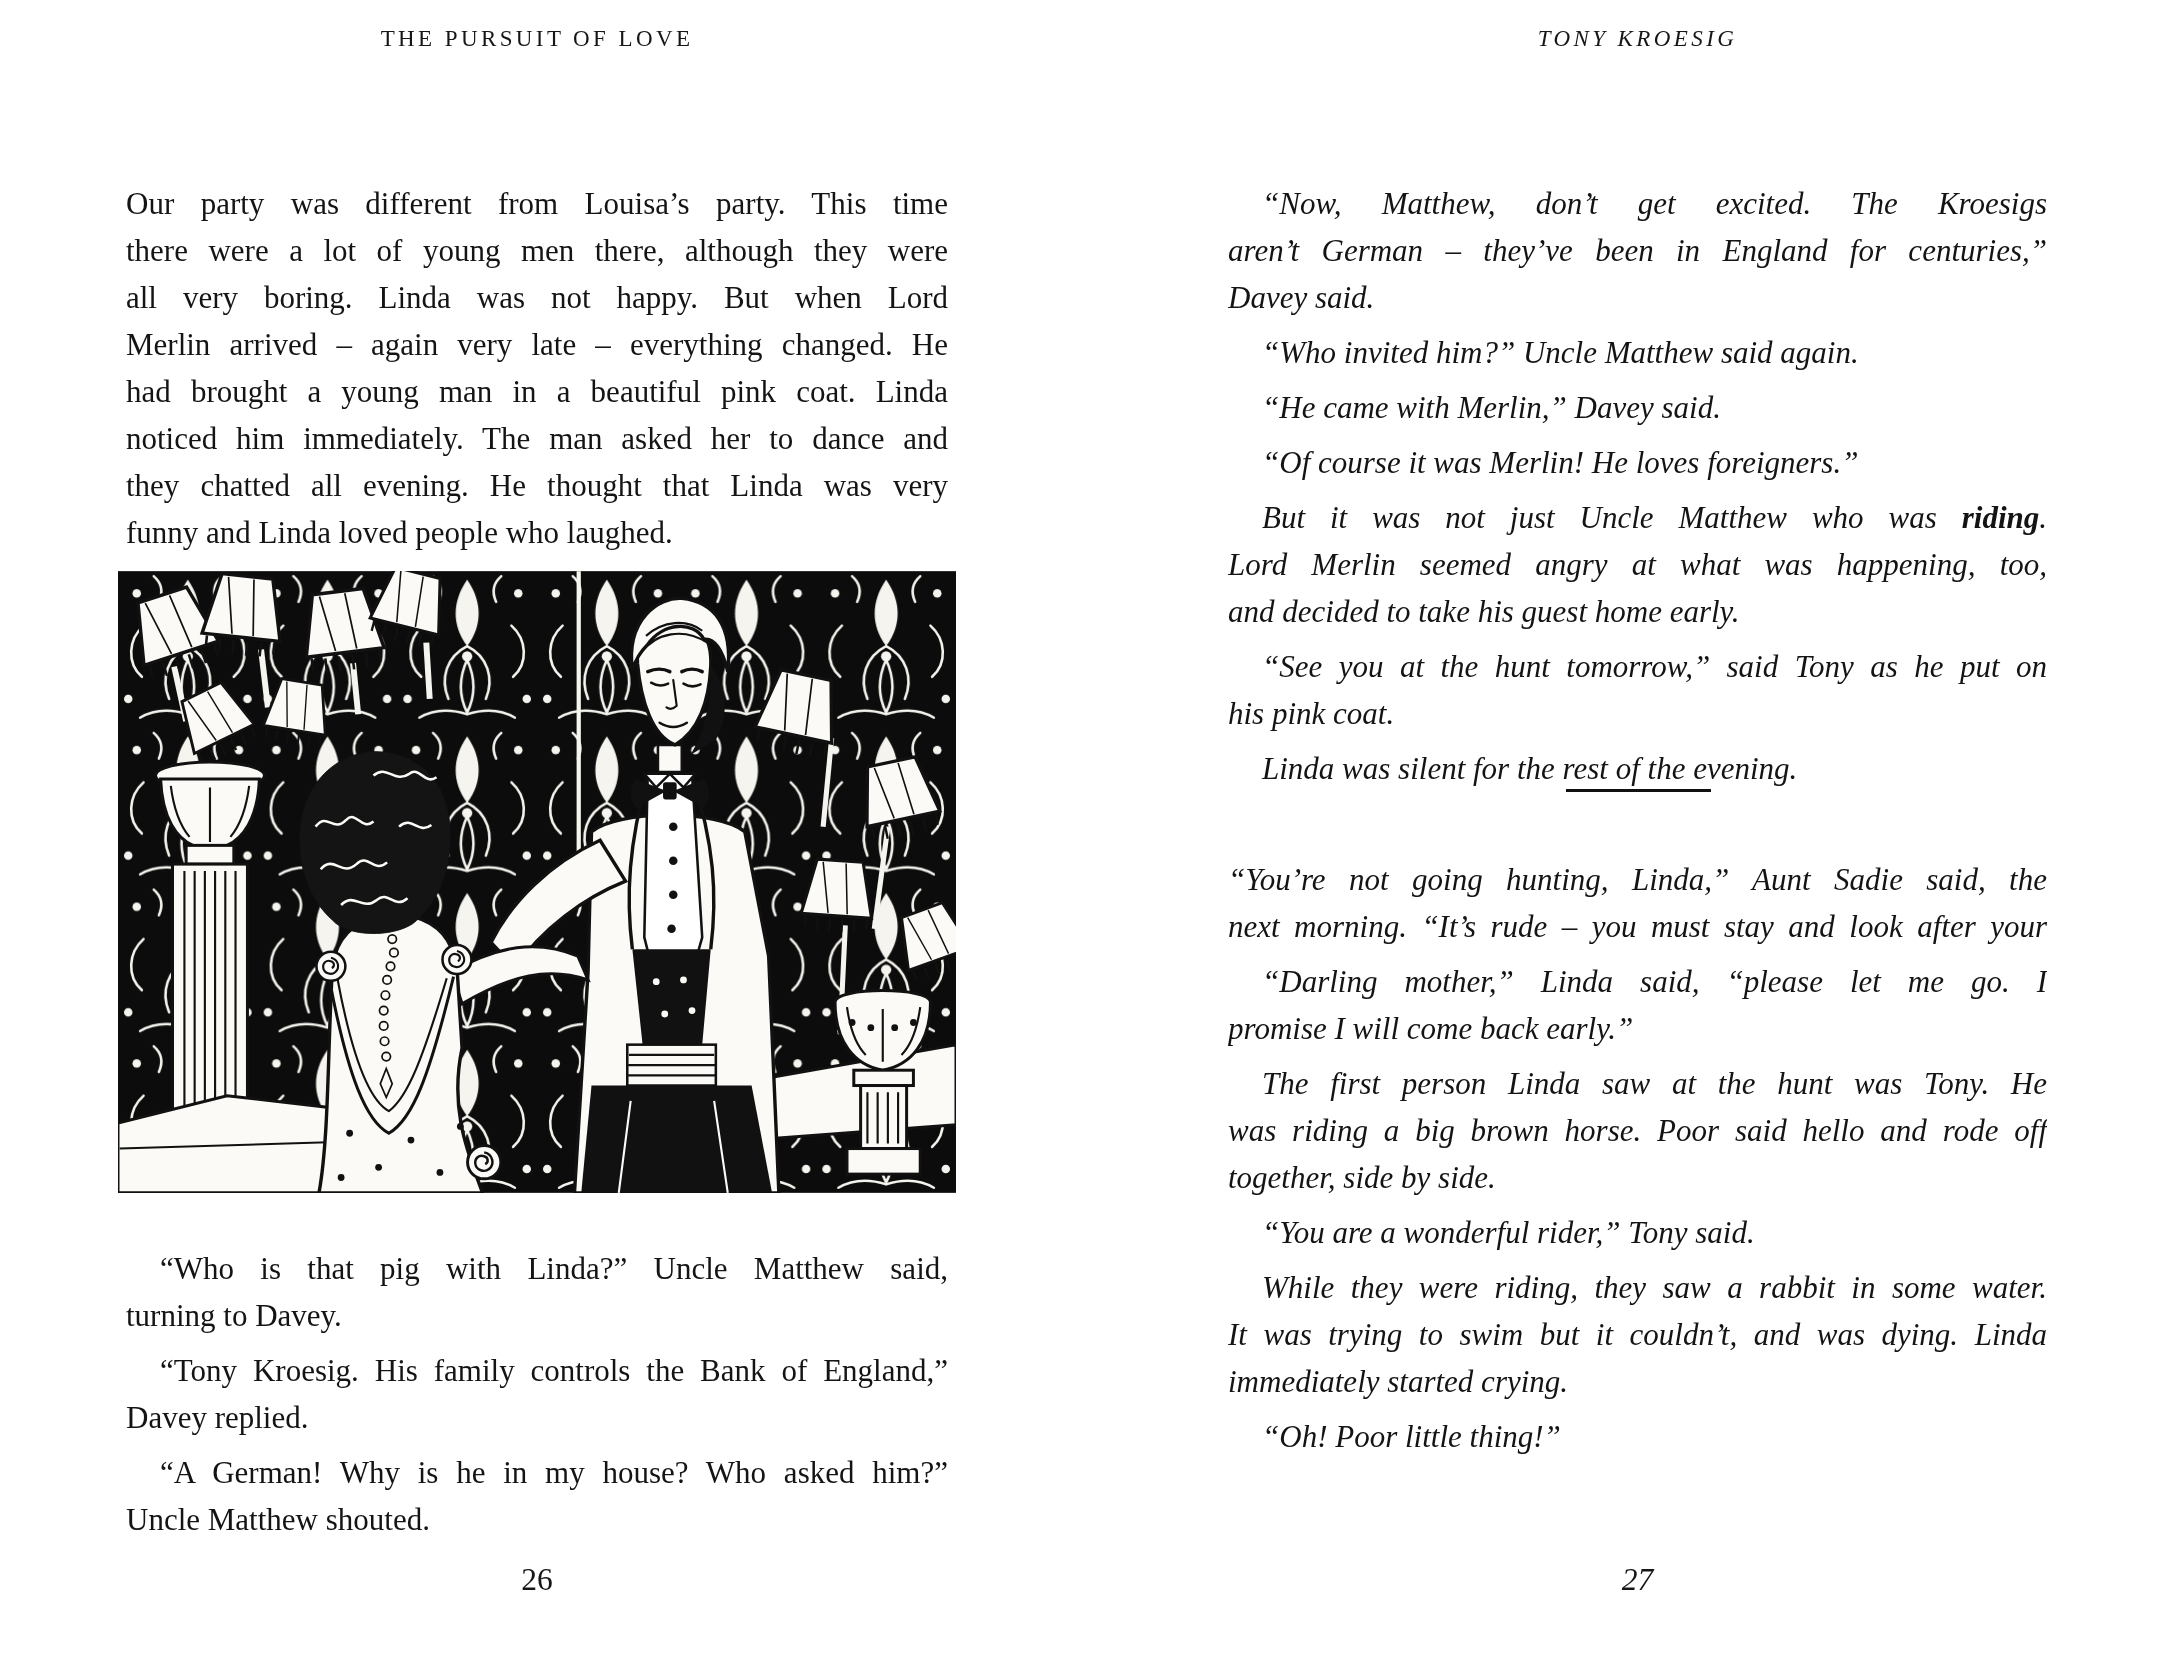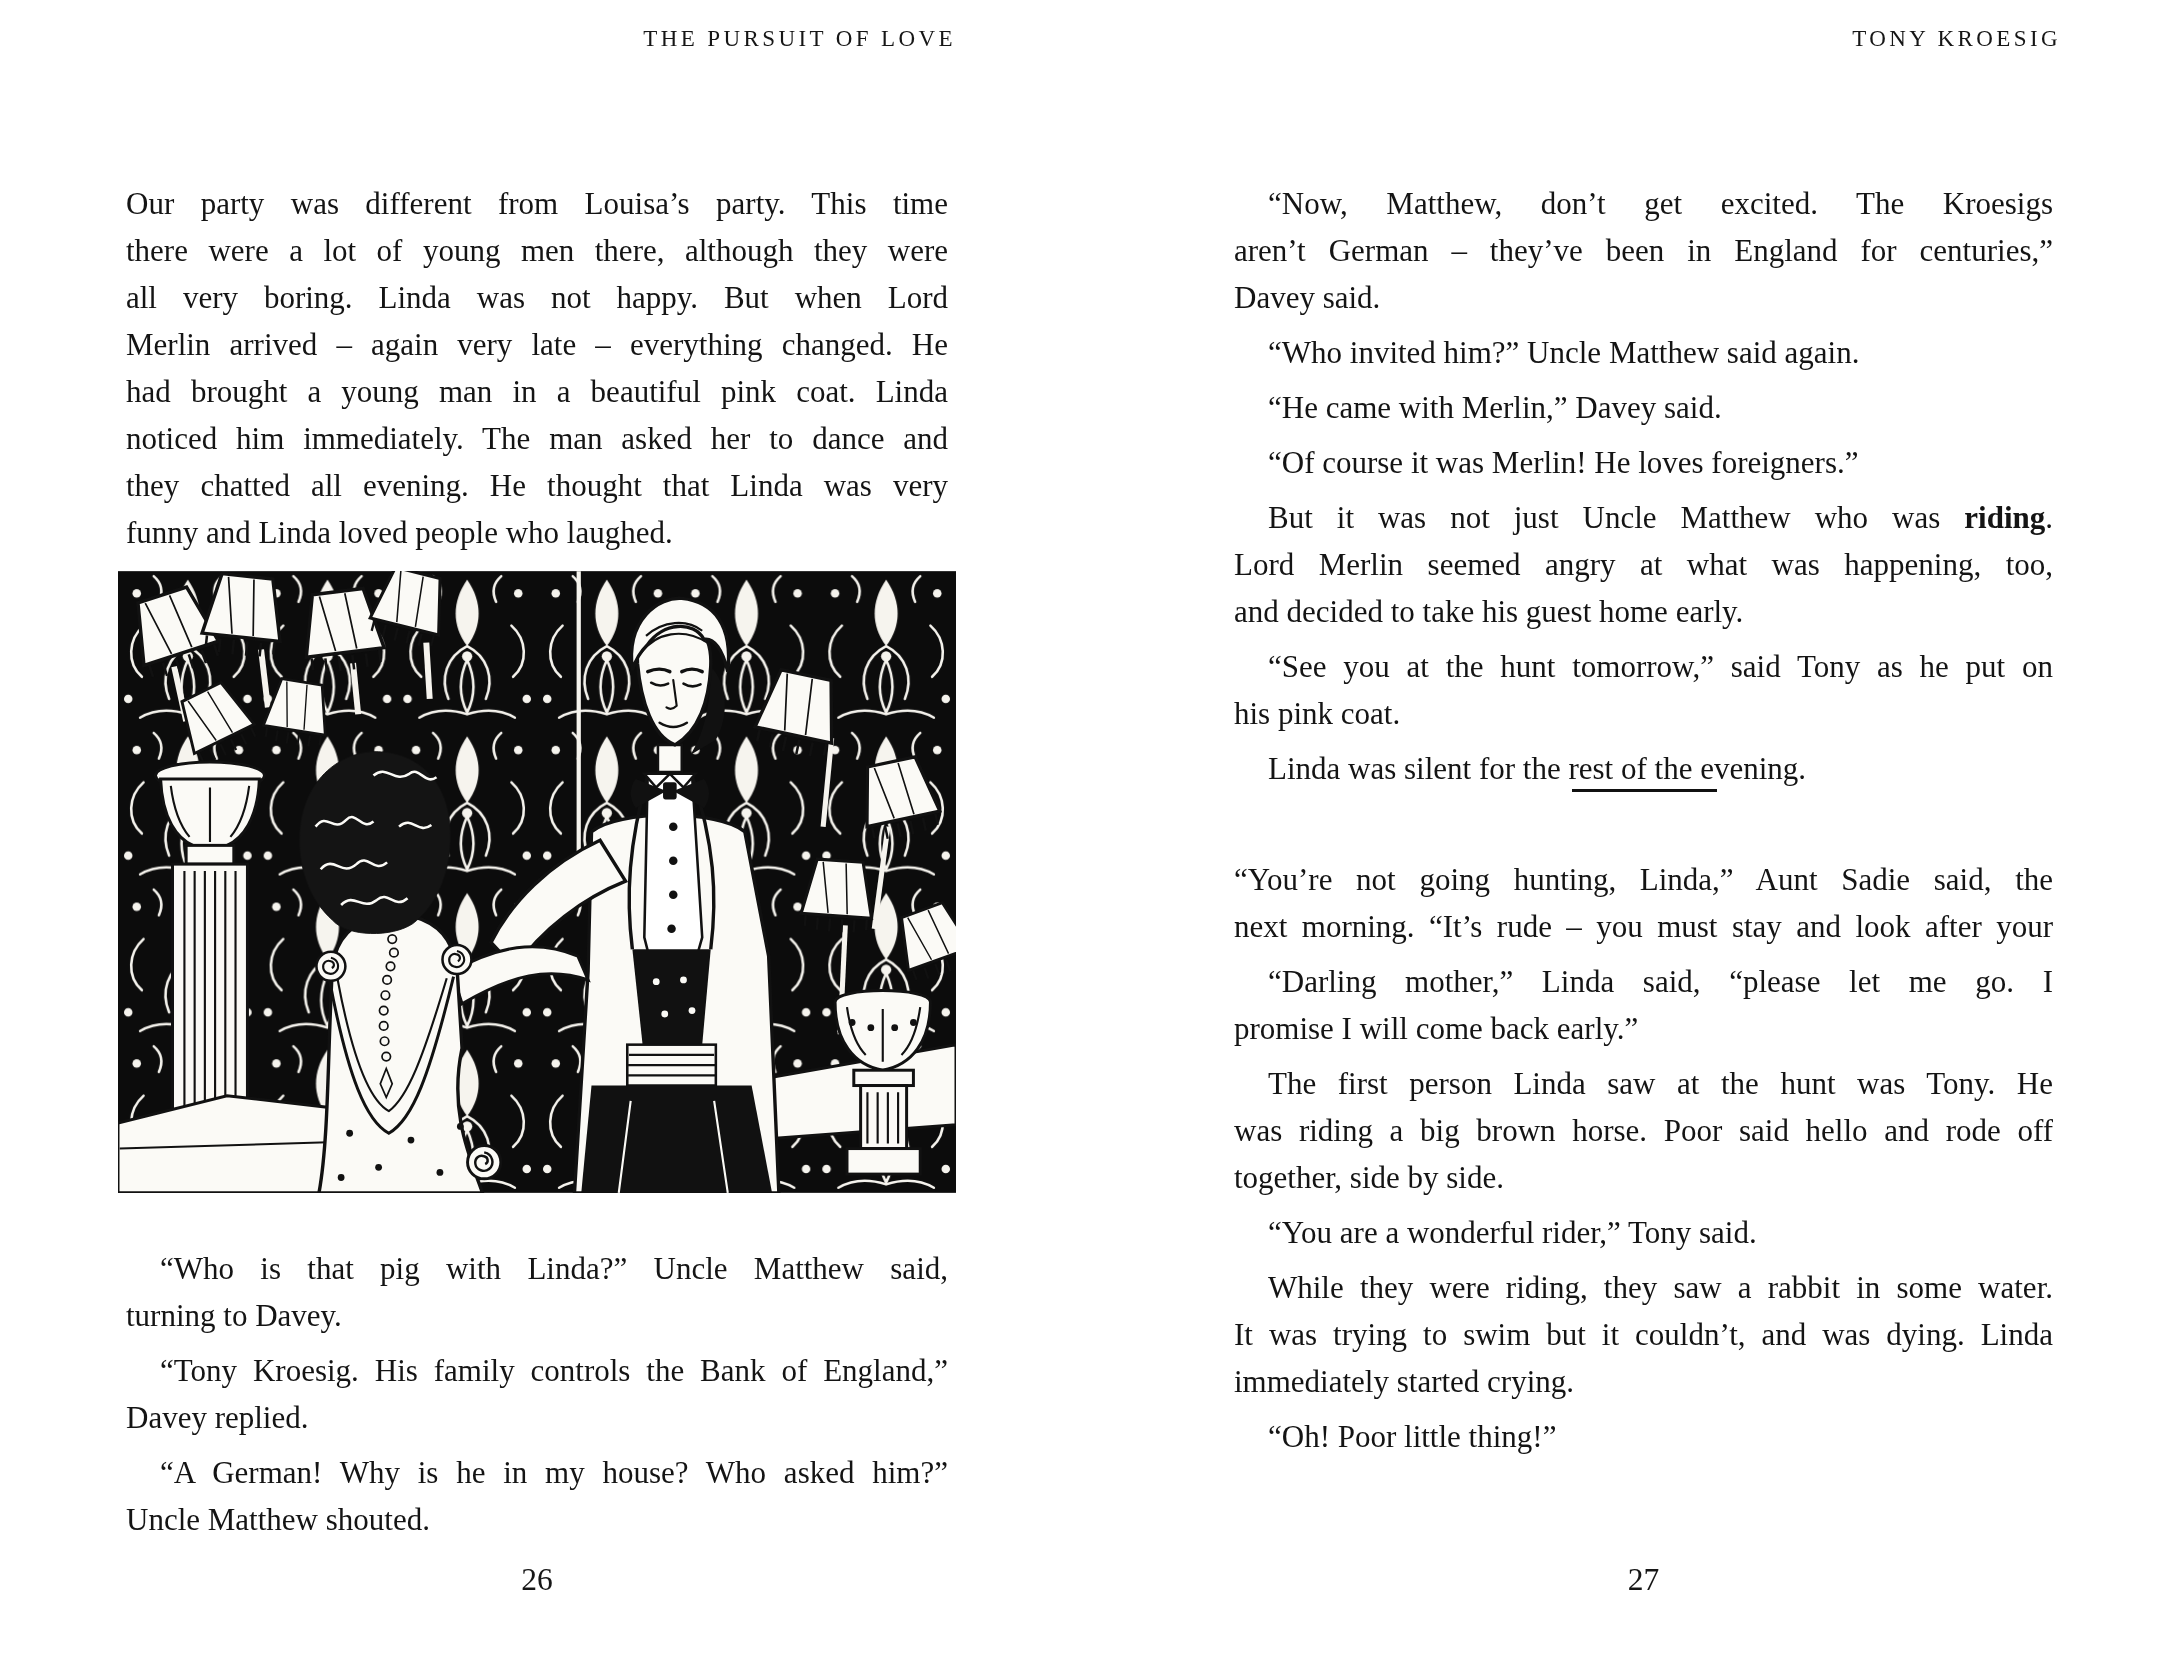--- a/index.html
+++ b/index.html
@@ -7,25 +7,25 @@
     width:2181px; height:1674px; position:relative;
     background:#ffffff; color:#111;
     font-family:"Liberation Serif", serif;
     overflow:hidden;
   }
   .page { position:absolute; top:0; height:1674px; }
   .page.left  { left:0;     width:1090px; }
   .page.right { left:1090px; width:1090px; }
   .column { position:absolute; top:0; height:1674px; }
   .page.left  .column { left:118px; width:838px; }
-  .page.right .column { left:136px; width:835px; }
+  .page.right .column { left:130px; width:835px;font-style:italic; }
 
   .running-head {
     position:absolute; top:25.6px; left:0; width:100%;
-    text-align:right; font-size:23px; letter-spacing:3.4px;
+    text-align:center; font-size:23px; letter-spacing:3.4px;
     color:#161616; white-space:nowrap;
   }
   .textblock { position:absolute; left:0; width:100%; }
   .tb-lp-top    { top:172px; }
   .tb-lp-bottom { top:1237px; }
   .tb-rp-top    { top:172px; }
   .tb-rp-bottom { top:848px; }
 
   .para { margin:8px; }
   .line {

